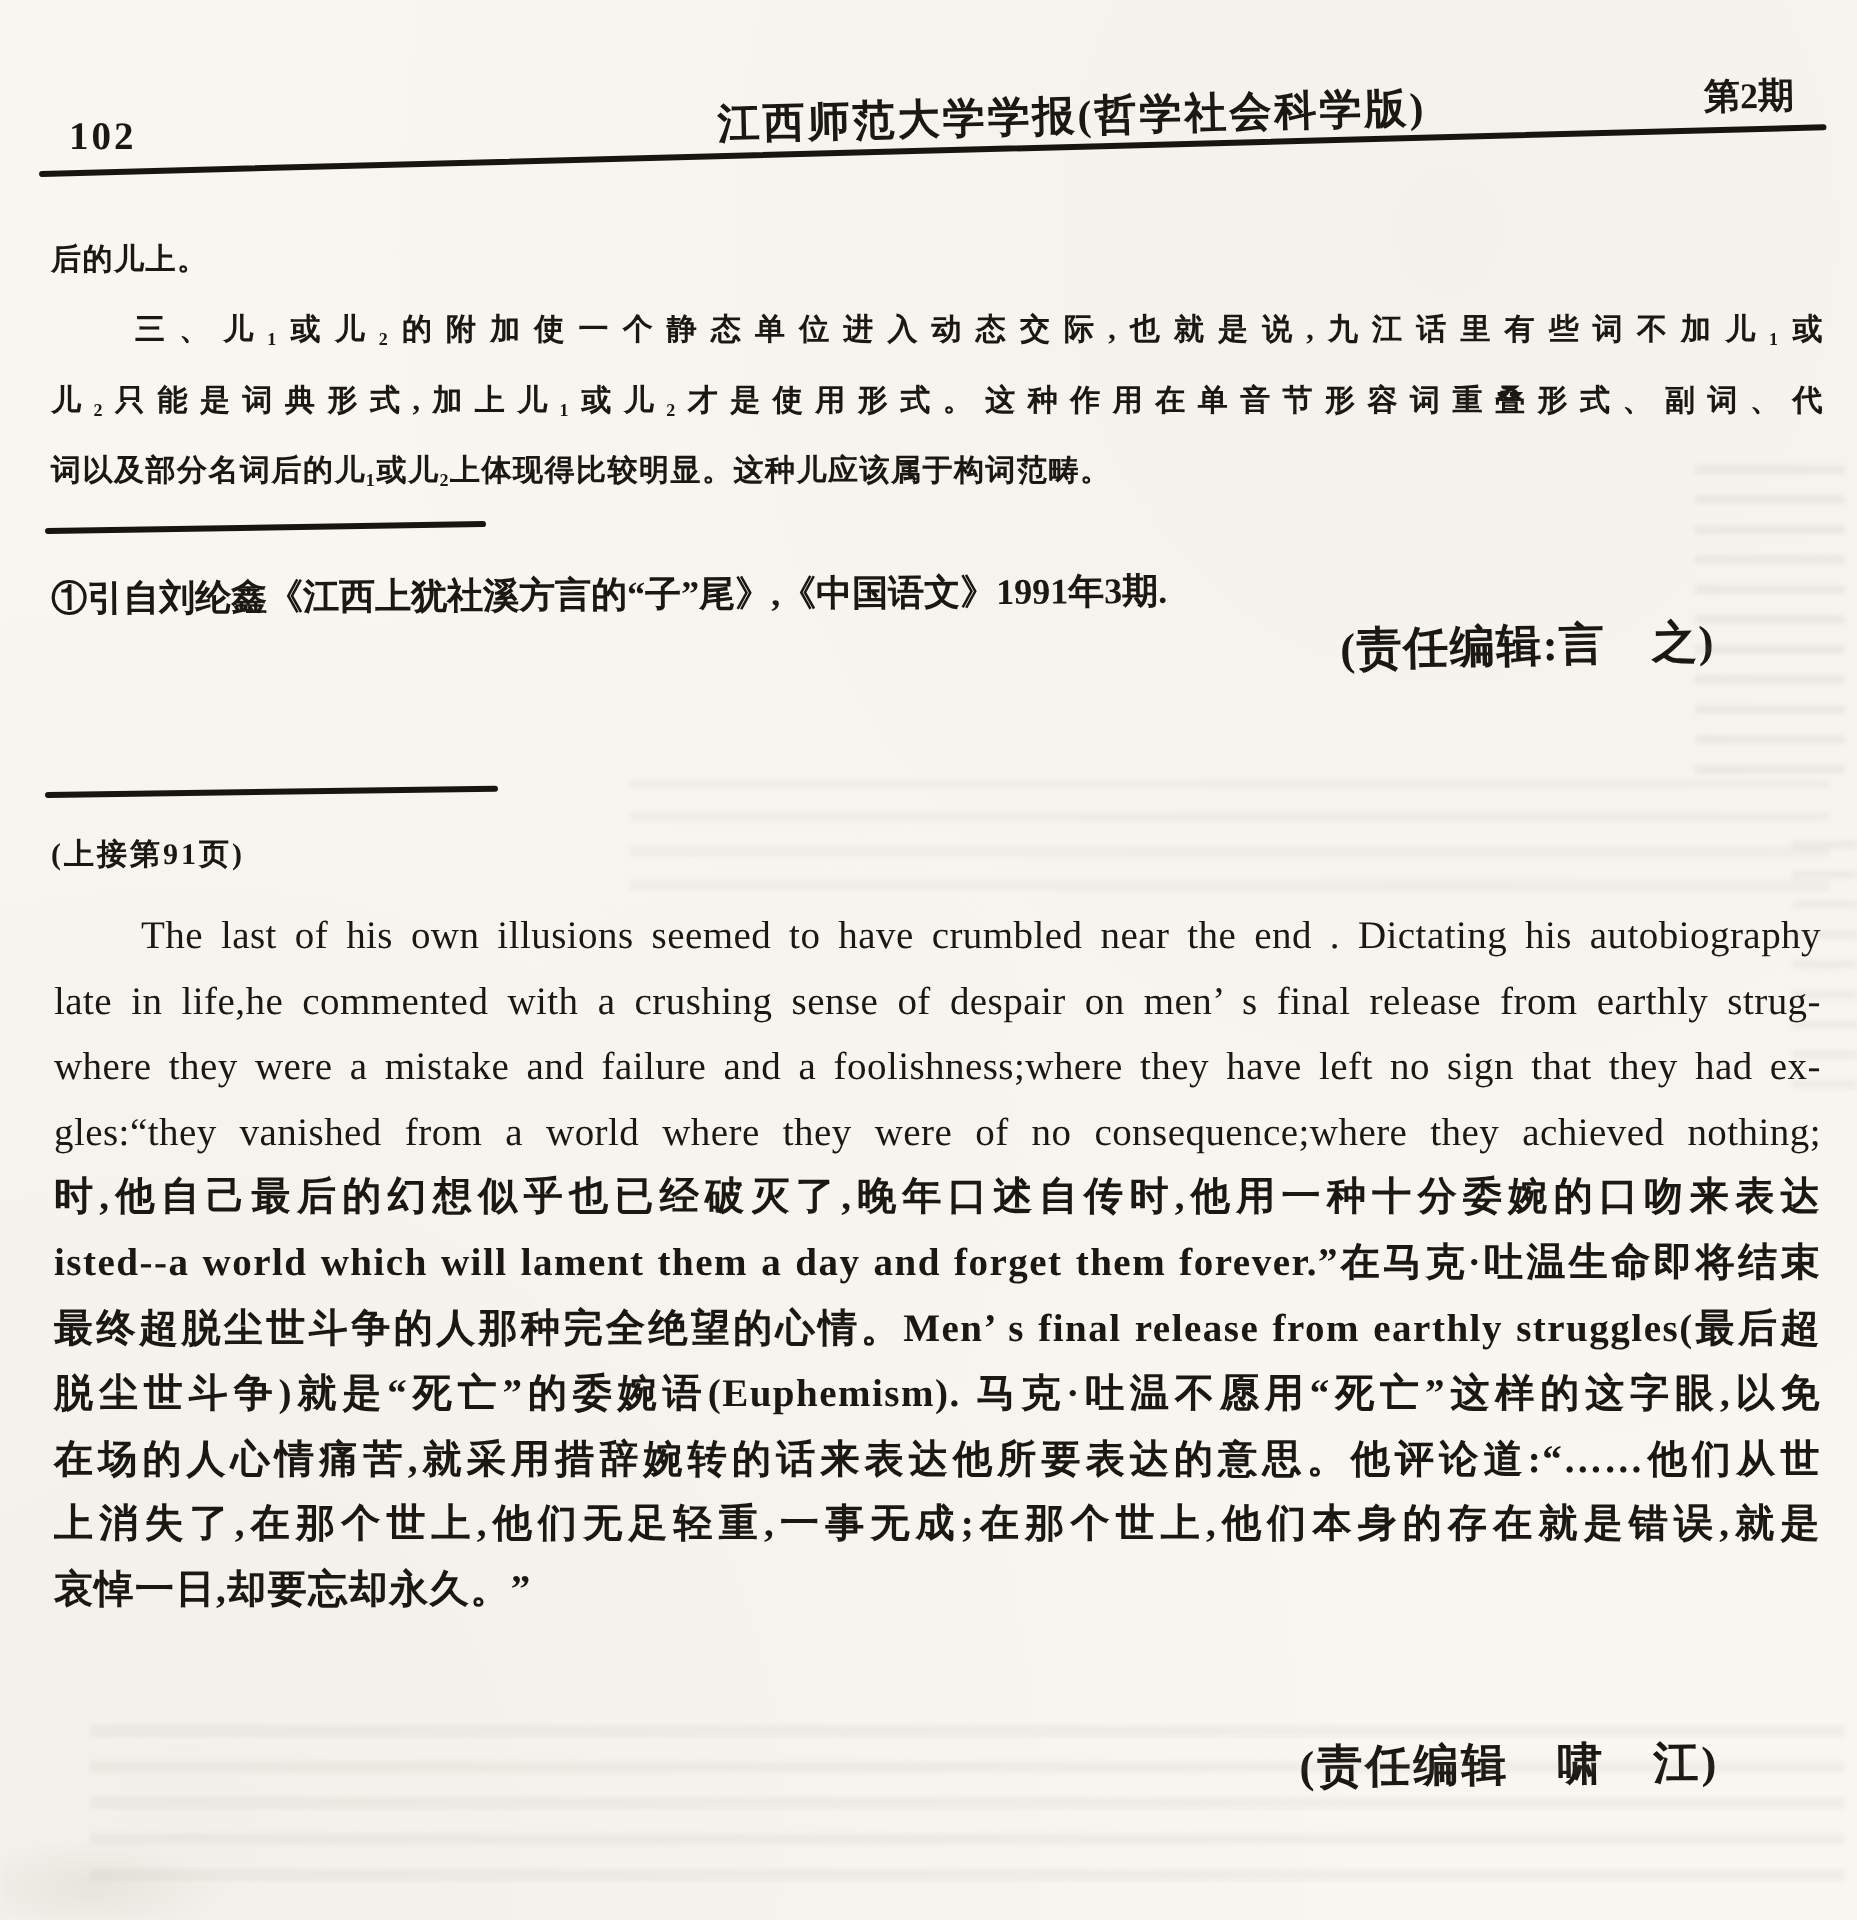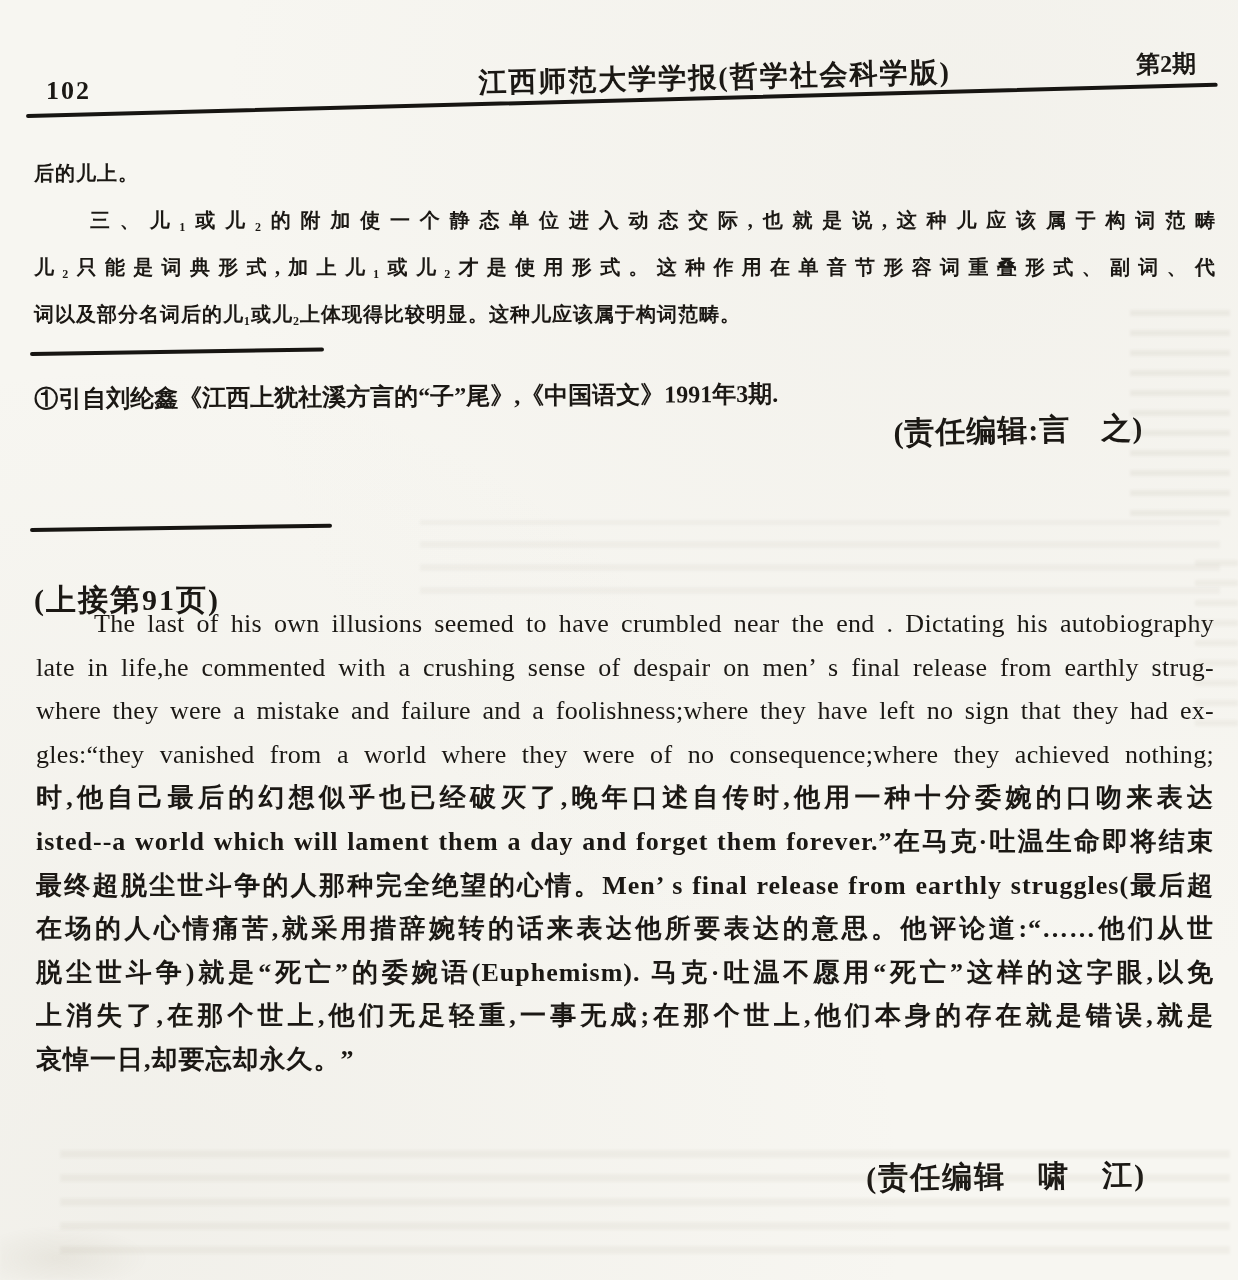--- a/index.html
+++ b/index.html
@@ -34,21 +34,21 @@
   
   .sep1{left:30px;top:352px;width:294px;height:4px;
         transform:rotate(-0.9deg);transform-origin:left top;}
   .fnote{left:34px;top:383px;font-size:24px;font-weight:bold;white-space:nowrap;
          transform:rotate(-0.4deg);transform-origin:left top;}
   .ednote1{left:893px;top:413px;font-size:30px;font-weight:bold;white-space:nowrap;
            transform:rotate(-1.2deg);transform-origin:left top;letter-spacing:1px;}
   
   .sep2{left:30px;top:528px;width:302px;height:4px;
         transform:rotate(-0.8deg);transform-origin:left top;}
-  .cont{left:34px;top:580px;font-size:30px;font-weight:bold;letter-spacing:2px;}
+  .cont{left:34px;top:556px;font-size:20px;font-weight:bold;letter-spacing:2px;}
   .s2{left:36px;top:602px;width:1178px;font-size:26px;}
   .s2 .line{line-height:43.6px;height:43.6px;white-space:nowrap;overflow:visible;}
   .s2 .line.j{white-space:normal;}
   .enl{font-weight:500;letter-spacing:.3px;word-spacing:2px;}
   .cnl{font-weight:bold;letter-spacing:1px;}
   .ind2{padding-left:58px;box-sizing:border-box;}
   .ednote2{left:866px;top:1158px;font-size:30px;font-weight:bold;white-space:nowrap;
            transform:rotate(-0.6deg);transform-origin:left top;letter-spacing:2px;}
   
   .bleed{pointer-events:none;filter:blur(1.5px);}
@@ -68,42 +68,42 @@
 
 <div class="page">
 
   <div class="abs pageno">102</div>
   <div class="abs jtitle">江西师范大学学报(哲学社会科学版)</div>
   <div class="abs issue">第2期</div>
   <div class="abs rule hrule"></div>
 
   <div class="abs s1">
     <div class="line">后的儿上。</div>
-    <div class="line j ind1">三、儿₁或儿₂的附加使一个静态单位进入动态交际,也就是说,这种儿应该属于构词范畴</div>
+    <div class="line j ind1">三、儿₁或儿₂的附加使一个静态单位进入动态交际,也就是说,九江话里有些词不加儿₁或</div>
     <div class="line j">儿₂只能是词典形式,加上儿₁或儿₂才是使用形式。这种作用在单音节形容词重叠形式、副词、代</div>
     <div class="line">词以及部分名词后的儿₁或儿₂上体现得比较明显。这种儿应该属于构词范畴。</div>
   </div>
 
   <div class="abs rule sep1"></div>
   <div class="abs fnote">①引自刘纶鑫《江西上犹社溪方言的“子”尾》,《中国语文》1991年3期.</div>
   <div class="abs ednote1">(责任编辑:言　之)</div>
 
   <div class="abs rule sep2"></div>
   <div class="abs cont">(上接第91页)</div>
 
   <div class="abs s2">
     <div class="line j enl ind2">The last of his own illusions seemed to have crumbled near the end . Dictating his autobiography</div>
     <div class="line j enl">late in life,he commented with a crushing sense of despair on men’ s final release from earthly strug-</div>
     <div class="line j enl">where they were a mistake and failure and a foolishness;where they have left no sign that they had ex-</div>
     <div class="line j enl">gles:“they vanished from a world where they were of no consequence;where they achieved nothing;</div>
     <div class="line j cnl">时,他自己最后的幻想似乎也已经破灭了,晚年口述自传时,他用一种十分委婉的口吻来表达</div>
     <div class="line j cnl">isted--a world which will lament them a day and forget them forever.”在马克·吐温生命即将结束</div>
     <div class="line j cnl">最终超脱尘世斗争的人那种完全绝望的心情。Men’ s final release from earthly struggles(最后超</div>
+    <div class="line j cnl">脱尘世斗争)就是“死亡”的委婉语(Euphemism). 马克·吐温不愿用“死亡”这样的这字眼,以免</div>
     <div class="line j cnl">在场的人心情痛苦,就采用措辞婉转的话来表达他所要表达的意思。他评论道:“……他们从世</div>
-    <div class="line j cnl">脱尘世斗争)就是“死亡”的委婉语(Euphemism). 马克·吐温不愿用“死亡”这样的这字眼,以免</div>
     <div class="line j cnl">上消失了,在那个世上,他们无足轻重,一事无成;在那个世上,他们本身的存在就是错误,就是</div>
     <div class="line cnl">哀悼一日,却要忘却永久。”</div>
   </div>
 
   <div class="abs ednote2">(责任编辑　啸　江)</div>
 
   <div class="abs bleed b1"></div>
   <div class="abs bleed b2"></div>
   <div class="abs bleed b3"></div>
   <div class="abs bleed b4"></div>

